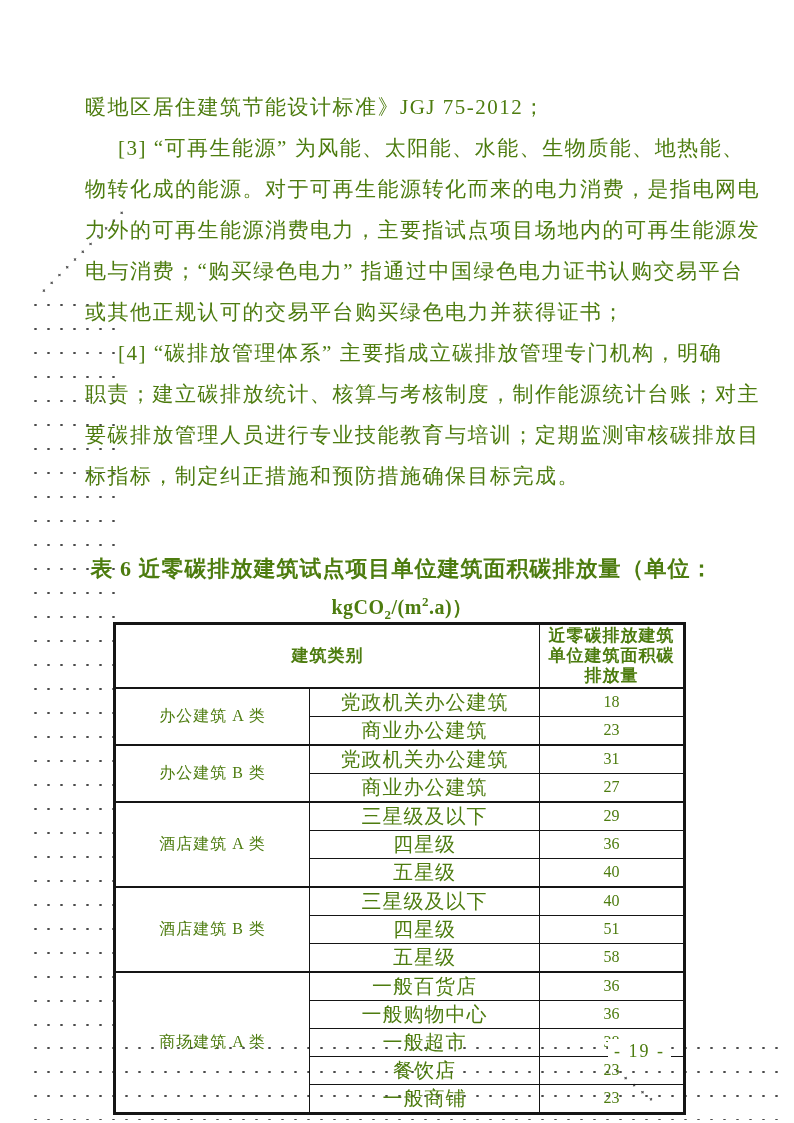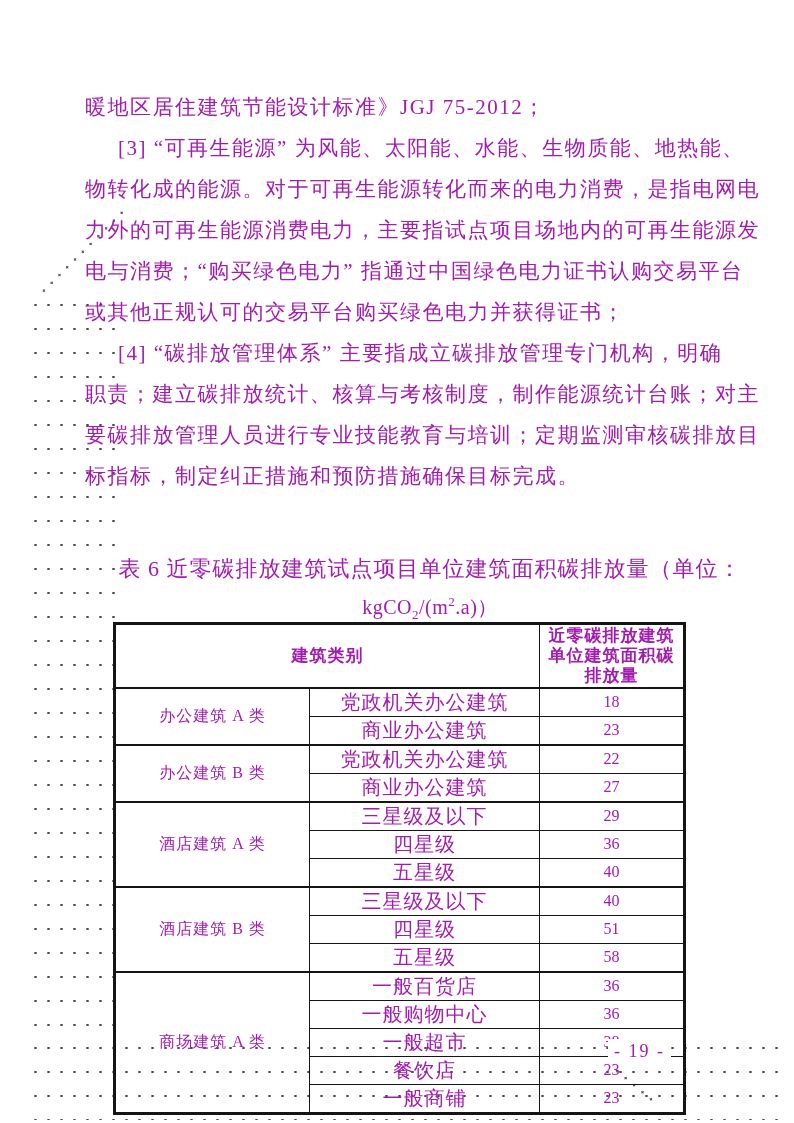--- a/index.html
+++ b/index.html
@@ -4,21 +4,21 @@
 <style>
   * { margin: 0; padding: 0; box-sizing: border-box; }
   html, body { background: #ffffff; }
   .page {
     position: relative;
     width: 794px;
     height: 1123px;
     background: #ffffff;
     overflow: hidden;
     font-family: "Liberation Serif", "DejaVu Serif", serif;
-    color: #a21caf;
+    color: #4d7c0f;
   }
 
   
   .dots {
     position: absolute;
     background-image: radial-gradient(circle, #4a4a4a 1px, rgba(0,0,0,0) 1.4px);
   }
   .dots-left {
     left: 27px; top: 283px; width: 88px; height: 757px;
     background-size: 13px 24px;
@@ -54,22 +54,21 @@
     letter-spacing: 1.5px;
     white-space: nowrap;
   }
   .bline.indent { padding-left: 33px; }
 
   
   .caption {
     position: absolute;
     left: 85px; top: 549px; width: 634px;
     text-align: center;
-    font-weight: normal;
-    margin-left: 28px;
+    font-weight: bold;
   }
   .caption-line1 {
     font-size: 22px;
     line-height: 40px;
     letter-spacing: 1px;
   }
   .caption-line2 {
     font-size: 20px;
     line-height: 26px;
     letter-spacing: 0.5px;
@@ -169,21 +168,21 @@
       <td class="val">18</td>
     </tr>
     <tr class="datarow">
       <td class="sub">商业办公建筑</td>
       <td class="val">23</td>
     </tr>
 
     <tr class="datarow grp">
       <td class="glabel" rowspan="2">办公建筑 B 类</td>
       <td class="sub">党政机关办公建筑</td>
-      <td class="val">22</td>
+      <td class="val">31</td>
     </tr>
     <tr class="datarow">
       <td class="sub">商业办公建筑</td>
       <td class="val">27</td>
     </tr>
 
     <tr class="datarow grp">
       <td class="glabel" rowspan="3">酒店建筑 A 类</td>
       <td class="sub">三星级及以下</td>
       <td class="val">29</td>

